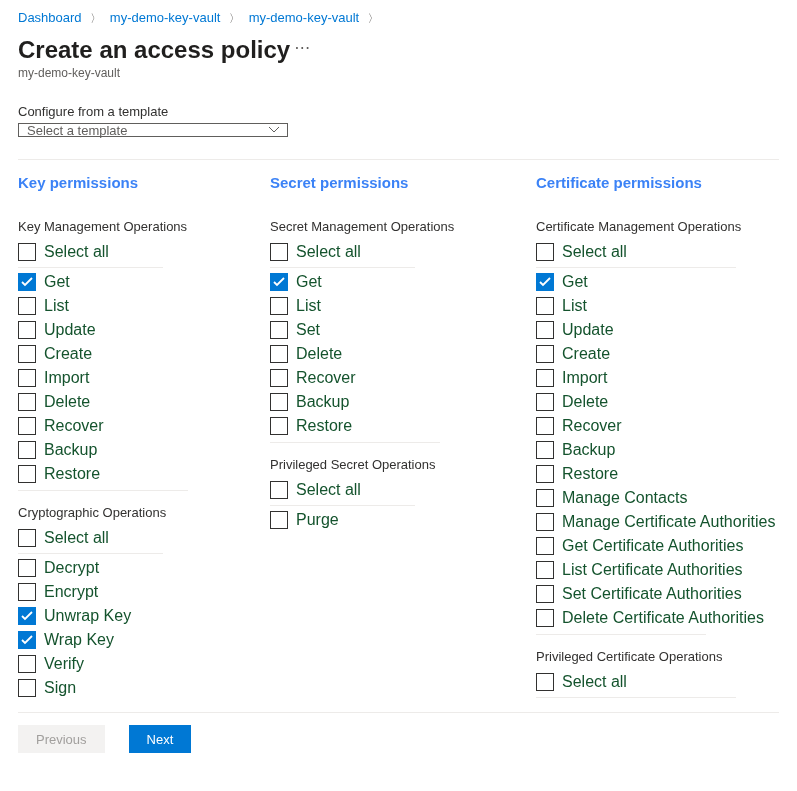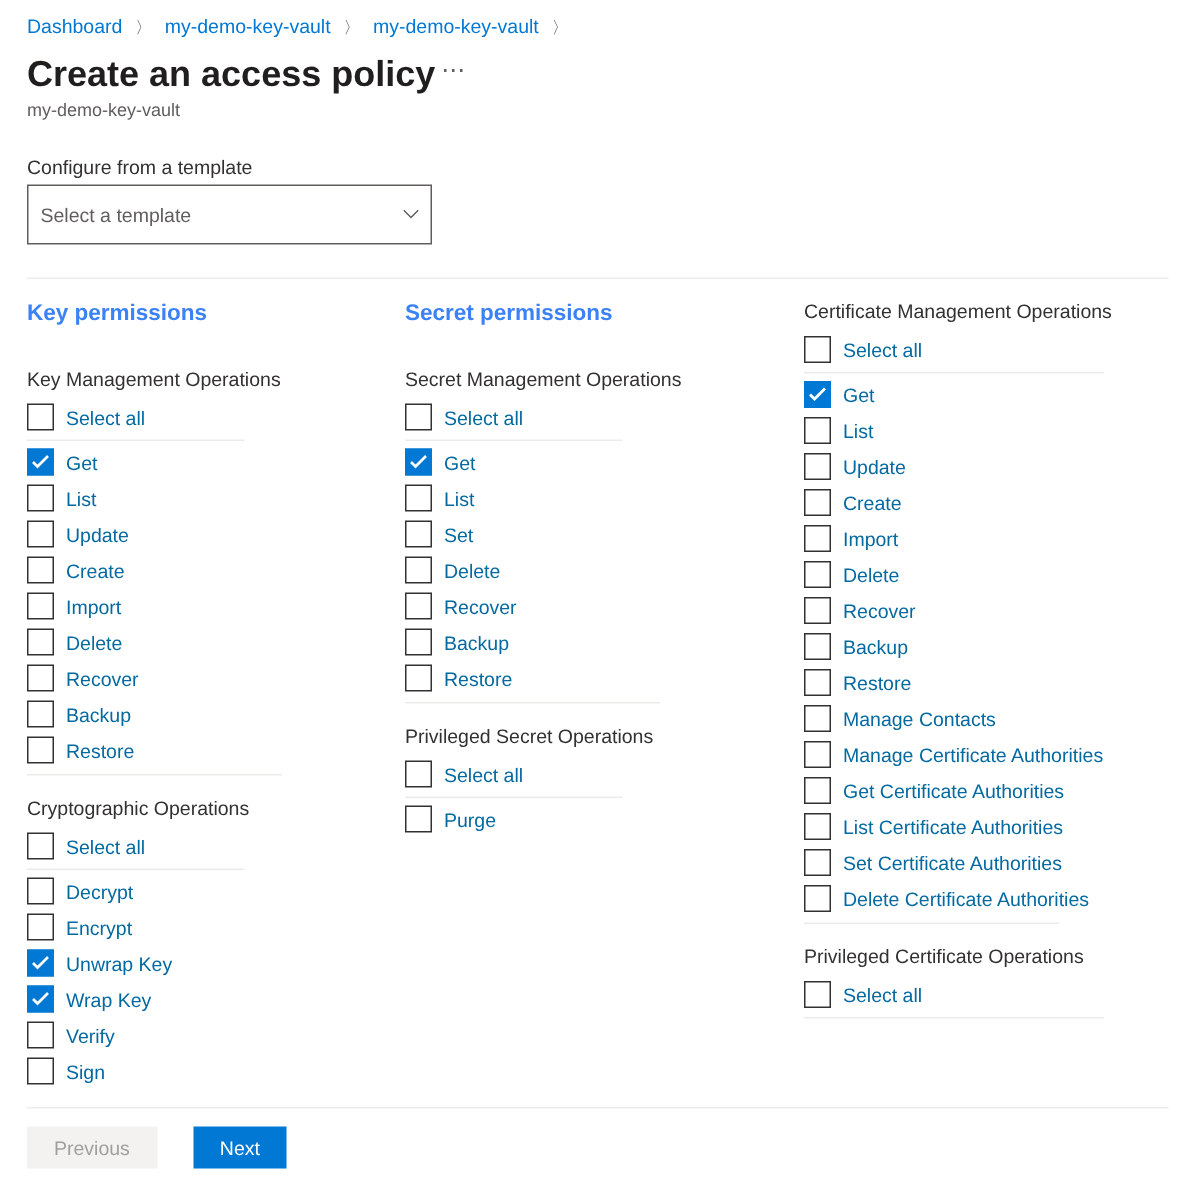--- a/index.html
+++ b/index.html
@@ -50,21 +50,21 @@
     .template-section {
       margin-top: 24px;
     }
     .field-label {
       font-size: 13px;
       color: #323130;
       margin-bottom: 4px;
     }
     .dropdown {
       width: 270px;
-      height: 40px;
+      height: 14px;
       border: 1px solid #605e5c;
       display: flex;
       align-items: center;
       justify-content: space-between;
       padding: 0 8px;
       cursor: pointer;
       background: #fff;
     }
     .dropdown .placeholder {
       color: #605e5c;
@@ -121,22 +121,22 @@
       align-items: center;
       justify-content: center;
     }
     .checkbox.checked {
       background: #0078d4;
       border-color: #0078d4;
     }
     .checkbox.checked svg { display: block; }
     .checkbox svg { display: none; }
     .checkbox-label {
-      font-size: 13px;
-      color: #0369a1;
+      font-size: 16px;
+      color: #14532d;
     }
     .select-all-row {
       border-bottom: 1px solid #edebe9;
       padding-bottom: 6px;
       margin-bottom: 2px;
       width: 145px;
     }
     .col:nth-child(3) .select-all-row { width: auto; max-width: 200px; }
     .last-group-divider {
       border-bottom: 1px solid #edebe9;
@@ -337,20 +337,21 @@
       <div class="checkbox-row select-all-row">
         <div class="checkbox"></div>
         <span class="checkbox-label">Select all</span>
       </div>
       <div class="checkbox-row">
         <div class="checkbox"></div>
         <span class="checkbox-label">Purge</span>
       </div>
     </div>
     <div class="col">
+      <div class="col-heading">Certificate permissions</div>
       <div class="group-heading">Certificate Management Operations</div>
       <div class="checkbox-row select-all-row">
         <div class="checkbox"></div>
         <span class="checkbox-label">Select all</span>
       </div>
       <div class="checkbox-row">
         <div class="checkbox checked">
           <svg width="12" height="10" viewBox="0 0 12 10">
             <path d="M1 5 L4 8 L11 1" stroke="#fff" stroke-width="1.8" fill="none"></path>
           </svg>

